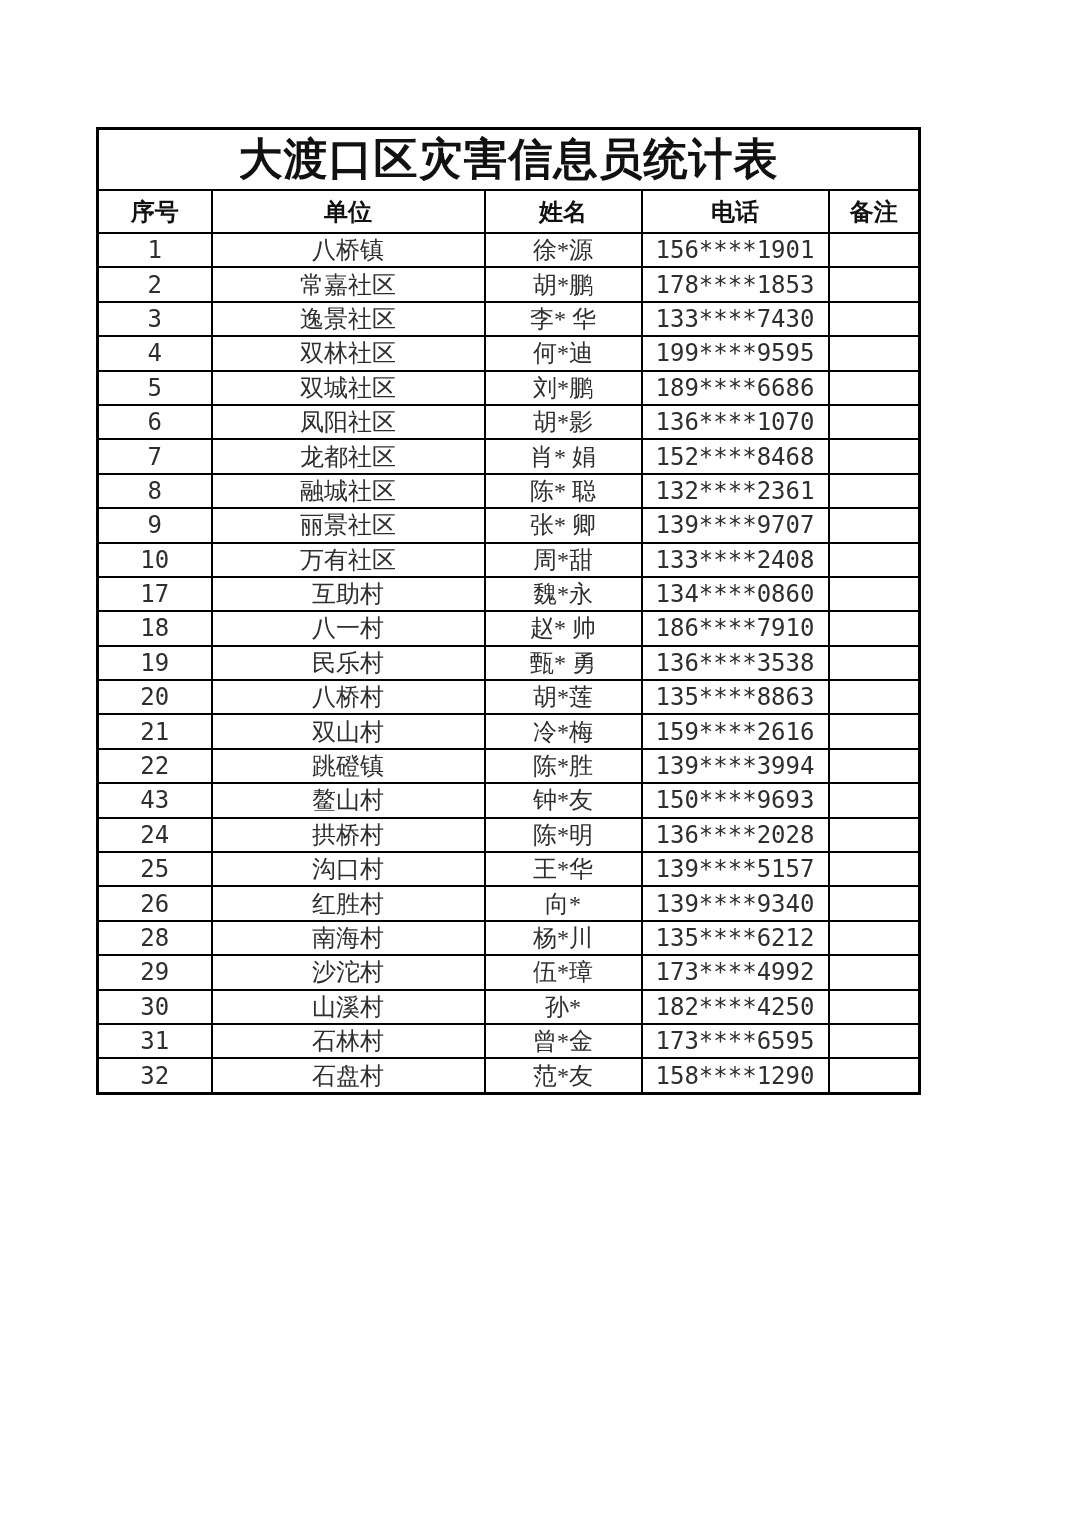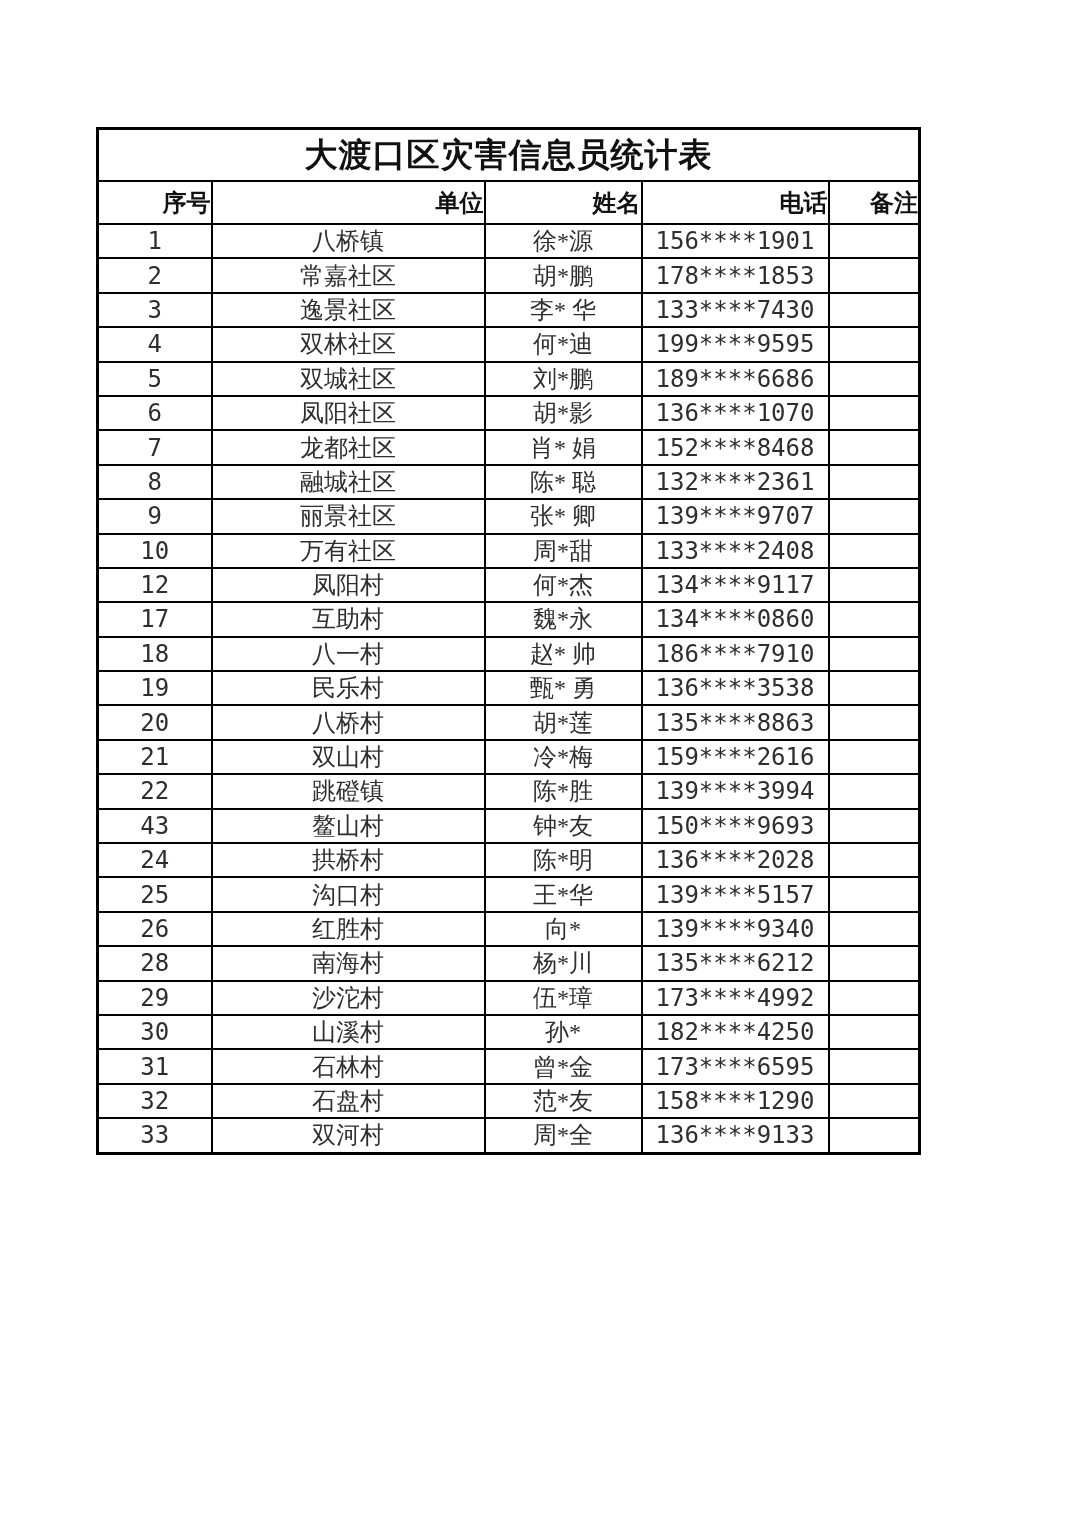--- a/index.html
+++ b/index.html
@@ -33,32 +33,31 @@
   .stat-table td, .stat-table th {
     border: 2px solid #000000;
     text-align: center;
     vertical-align: middle;
     padding: 0;
     overflow: hidden;
     white-space: pre;
   }
   tr.title-row td {
     height: 50px;
-    font-size: 33px;
+    font-size: 44px;
     font-weight: bold;
     color: #111111;
     letter-spacing: 1px;
     font-family: "Liberation Serif", "DejaVu Serif", serif;
   }
   tr.header-row th {
     height: 41px;
     font-size: 24px;
     font-weight: bold;
     color: #111111;
-    text-align: right;
   }
   tr.data-row td {
     height: 32.4px;
     font-size: 24px;
     color: #2e2e2e;
     line-height: 1;
   }
   td.c-no, td.c-phone {
     font-family: "DejaVu Sans Mono", "Liberation Mono", monospace;
     font-size: 24px;
@@ -158,27 +157,20 @@
     <td class="c-note"></td>
   </tr>
         <tr class="data-row">
     <td class="c-no">10</td>
     <td class="c-unit">万有社区</td>
     <td class="c-name">周*甜</td>
     <td class="c-phone">133****2408</td>
     <td class="c-note"></td>
   </tr>
         <tr class="data-row">
-    <td class="c-no">12</td>
-    <td class="c-unit">凤阳村</td>
-    <td class="c-name">何*杰</td>
-    <td class="c-phone">134****9117</td>
-    <td class="c-note"></td>
-  </tr>
-        <tr class="data-row">
     <td class="c-no">17</td>
     <td class="c-unit">互助村</td>
     <td class="c-name">魏*永</td>
     <td class="c-phone">134****0860</td>
     <td class="c-note"></td>
   </tr>
         <tr class="data-row">
     <td class="c-no">18</td>
     <td class="c-unit">八一村</td>
     <td class="c-name">赵* 帅</td>
@@ -267,24 +259,17 @@
     <td class="c-unit">石林村</td>
     <td class="c-name">曾*金</td>
     <td class="c-phone">173****6595</td>
     <td class="c-note"></td>
   </tr>
         <tr class="data-row">
     <td class="c-no">32</td>
     <td class="c-unit">石盘村</td>
     <td class="c-name">范*友</td>
     <td class="c-phone">158****1290</td>
-    <td class="c-note"></td>
-  </tr>
-        <tr class="data-row">
-    <td class="c-no">33</td>
-    <td class="c-unit">双河村</td>
-    <td class="c-name">周*全</td>
-    <td class="c-phone">136****9133</td>
     <td class="c-note"></td>
   </tr>
       </tbody>
   </table>
 </div>
 
 </body></html>

